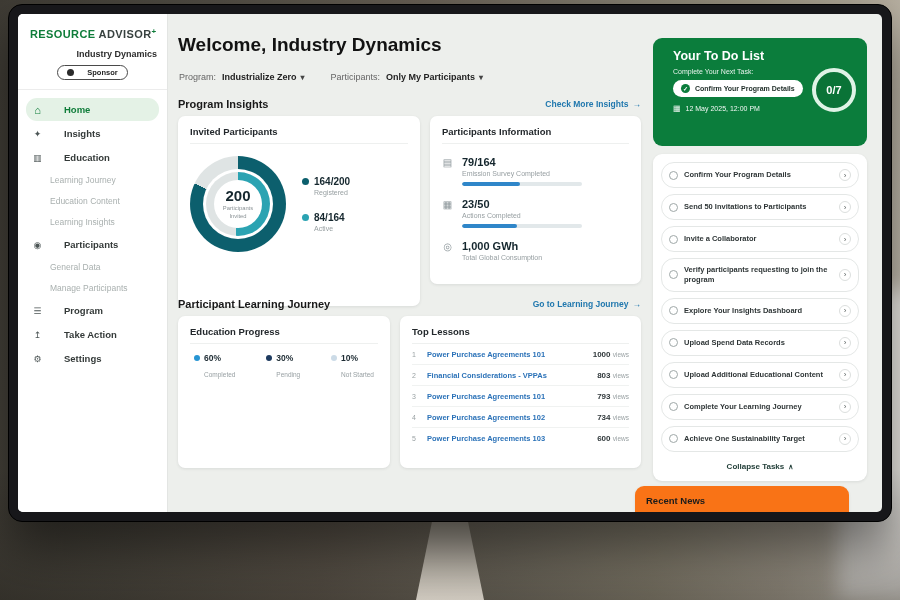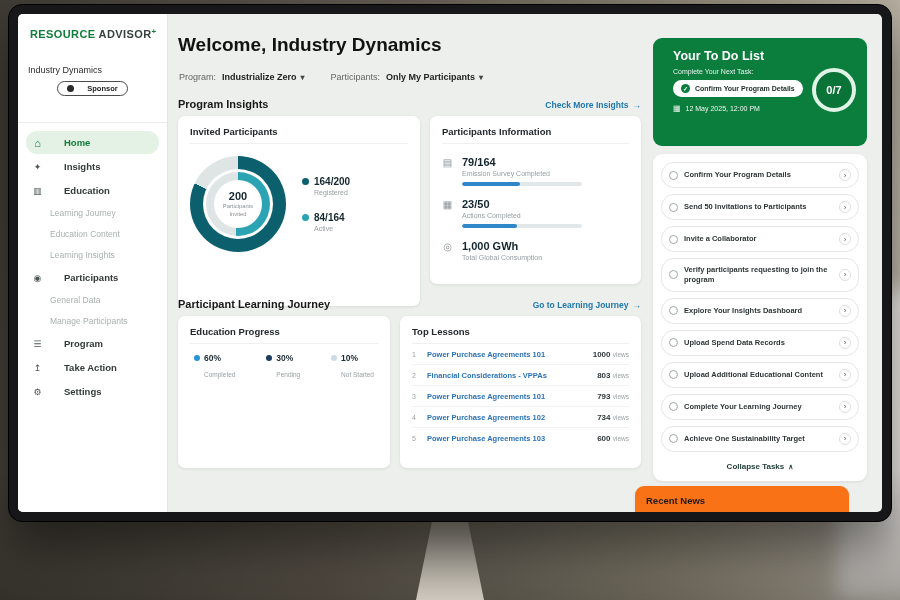--- a/index.html
+++ b/index.html
@@ -16,22 +16,22 @@
     border-radius:14px;padding:9px;box-shadow:0 26px 50px rgba(0,0,0,.5)}
   .screen{position:relative;width:100%;height:100%;background:#edefec;border-radius:5px;overflow:hidden}
 
   
   .sidebar{position:absolute;left:0;top:0;width:150px;height:100%;background:#fff;border-right:1px solid #e3e5e3}
   .side-head{padding:13px 10px 9px;border-bottom:1px solid #ececec}
   .logo{font-size:11px;font-weight:bold;letter-spacing:.4px;padding-left:2px;white-space:nowrap}
   .logo .res{color:#0f7d3a}
   .logo .adv{color:#37413f}
   .logo .plus{color:#0f7d3a;font-size:8px;vertical-align:4px}
-  .org{margin-top:25px;text-align:left;font-size:9px;font-weight:normal;color:#2d2d2d}
-  .sponsor{display:flex;align-items:center;gap:13px;margin:6px auto 17px;width:max-content;border:1px solid #4a4a4a;border-radius:9px;padding:2px 9px;font-size:7.5px;font-weight:bold;color:#222}
+  .org{margin-top:9px;text-align:right;font-size:9px;font-weight:bold;color:#2d2d2d}
+  .sponsor{display:flex;align-items:center;gap:13px;margin:6px auto 0;width:max-content;border:1px solid #4a4a4a;border-radius:9px;padding:2px 9px;font-size:7.5px;font-weight:bold;color:#222}
   .sponsor-dot{width:7px;height:7px;border-radius:50%;background:#2b2b2b}
   .nav{padding:7px 0}
   .nav-item{display:flex;align-items:center;gap:21px;height:23px;margin:1px 8px;padding:0 6px;border-radius:11px;font-size:9.5px;font-weight:bold;color:#343a39;cursor:pointer}
   .nav-item.active{background:#e4f2e6;color:#0f7d3a}
   .nav-item.active .nicon{color:#0f7d3a}
   .nicon{width:11px;text-align:center;font-size:9px;color:#4c5555;font-weight:normal}
   .nicon[data-icon="home"]::before{content:"⌂";font-size:11px}
   .nicon[data-icon="insights"]::before{content:"✦"}
   .nicon[data-icon="education"]::before{content:"▥"}
   .nicon[data-icon="participants"]::before{content:"◉"}
@@ -39,21 +39,21 @@
   .nicon[data-icon="take-action"]::before{content:"↥"}
   .nicon[data-icon="settings"]::before{content:"⚙"}
   .nav-item.sub{height:20px;padding-left:24px;font-size:8.5px;font-weight:normal;color:#a9b0af}
 
   
   .page-title{position:absolute;left:160px;top:20px;font-size:19px;font-weight:bold;color:#121212}
   .filters{position:absolute;left:161px;top:58px;display:flex;align-items:center;gap:6px;font-size:9px;color:#666}
   .f-value{display:flex;align-items:center;gap:4px;font-weight:bold;color:#222;cursor:pointer}
   .f-gap{width:14px}
   .caret::before{content:"▾";font-size:8px;color:#444}
-  .sec-row{position:absolute;left:160px;width:463px;display:flex;justify-content:space-between;align-items:flex-end}
+  .sec-row{position:absolute;left:160px;width:463px;display:flex;justify-content:space-between;align-items:center}
   .sec-insights{top:84px}
   .sec-journey{top:284px}
   .sec-title{font-size:11px;font-weight:bold;color:#191919}
   .sec-link{display:flex;align-items:center;gap:4px;font-size:8.5px;font-weight:bold;color:#2178ae;cursor:pointer}
   .arrow::before{content:"→"}
 
   
   .card{position:absolute;background:#fff;border-radius:7px;box-shadow:0 1px 3px rgba(40,50,45,.1);padding:10px 12px}
   .card-title{font-size:9.5px;font-weight:bold;color:#23282c;border-bottom:1px solid #eef0ef;padding-bottom:6px}
   #card-invited{left:160px;top:102px;width:242px;height:190px}
@@ -62,21 +62,21 @@
   #card-lessons{left:382px;top:302px;width:241px;height:152px}
 
   
   .donut-wrap{display:flex;align-items:center;gap:16px;margin-top:12px}
   .donut{position:relative;width:96px;height:96px;flex:none}
   .d-outer,.d-gap,.d-inner,.d-hole{position:absolute;border-radius:50%}
   .d-outer{inset:0}
   .d-gap{inset:13px;background:#fff}
   .d-inner{inset:16px}
   .d-hole{inset:24px;background:#fff;display:flex;flex-direction:column;align-items:center;justify-content:center;text-align:center}
-  .d-val{font-size:11px;font-weight:bold;color:#15272e}
+  .d-val{font-size:15px;font-weight:bold;color:#15272e}
   .d-lab{font-size:5.8px;color:#8b9396;margin-top:1px;line-height:1.3;width:40px}
   .d-legend{display:flex;flex-direction:column;gap:16px}
   .leg-line{display:flex;align-items:center;gap:5px;font-size:10px;color:#15272e}
   .leg-dot{width:7px;height:7px;border-radius:50%;flex:none}
   .leg-dot.reg{background:#0c5f6d}
   .leg-dot.act{background:#2ba3b2}
   .leg-sub{display:block;font-size:7px;color:#98a0a2;margin:2px 0 0 12px}
 
   
   .pi-row{display:flex;gap:9px;margin-top:12px}

